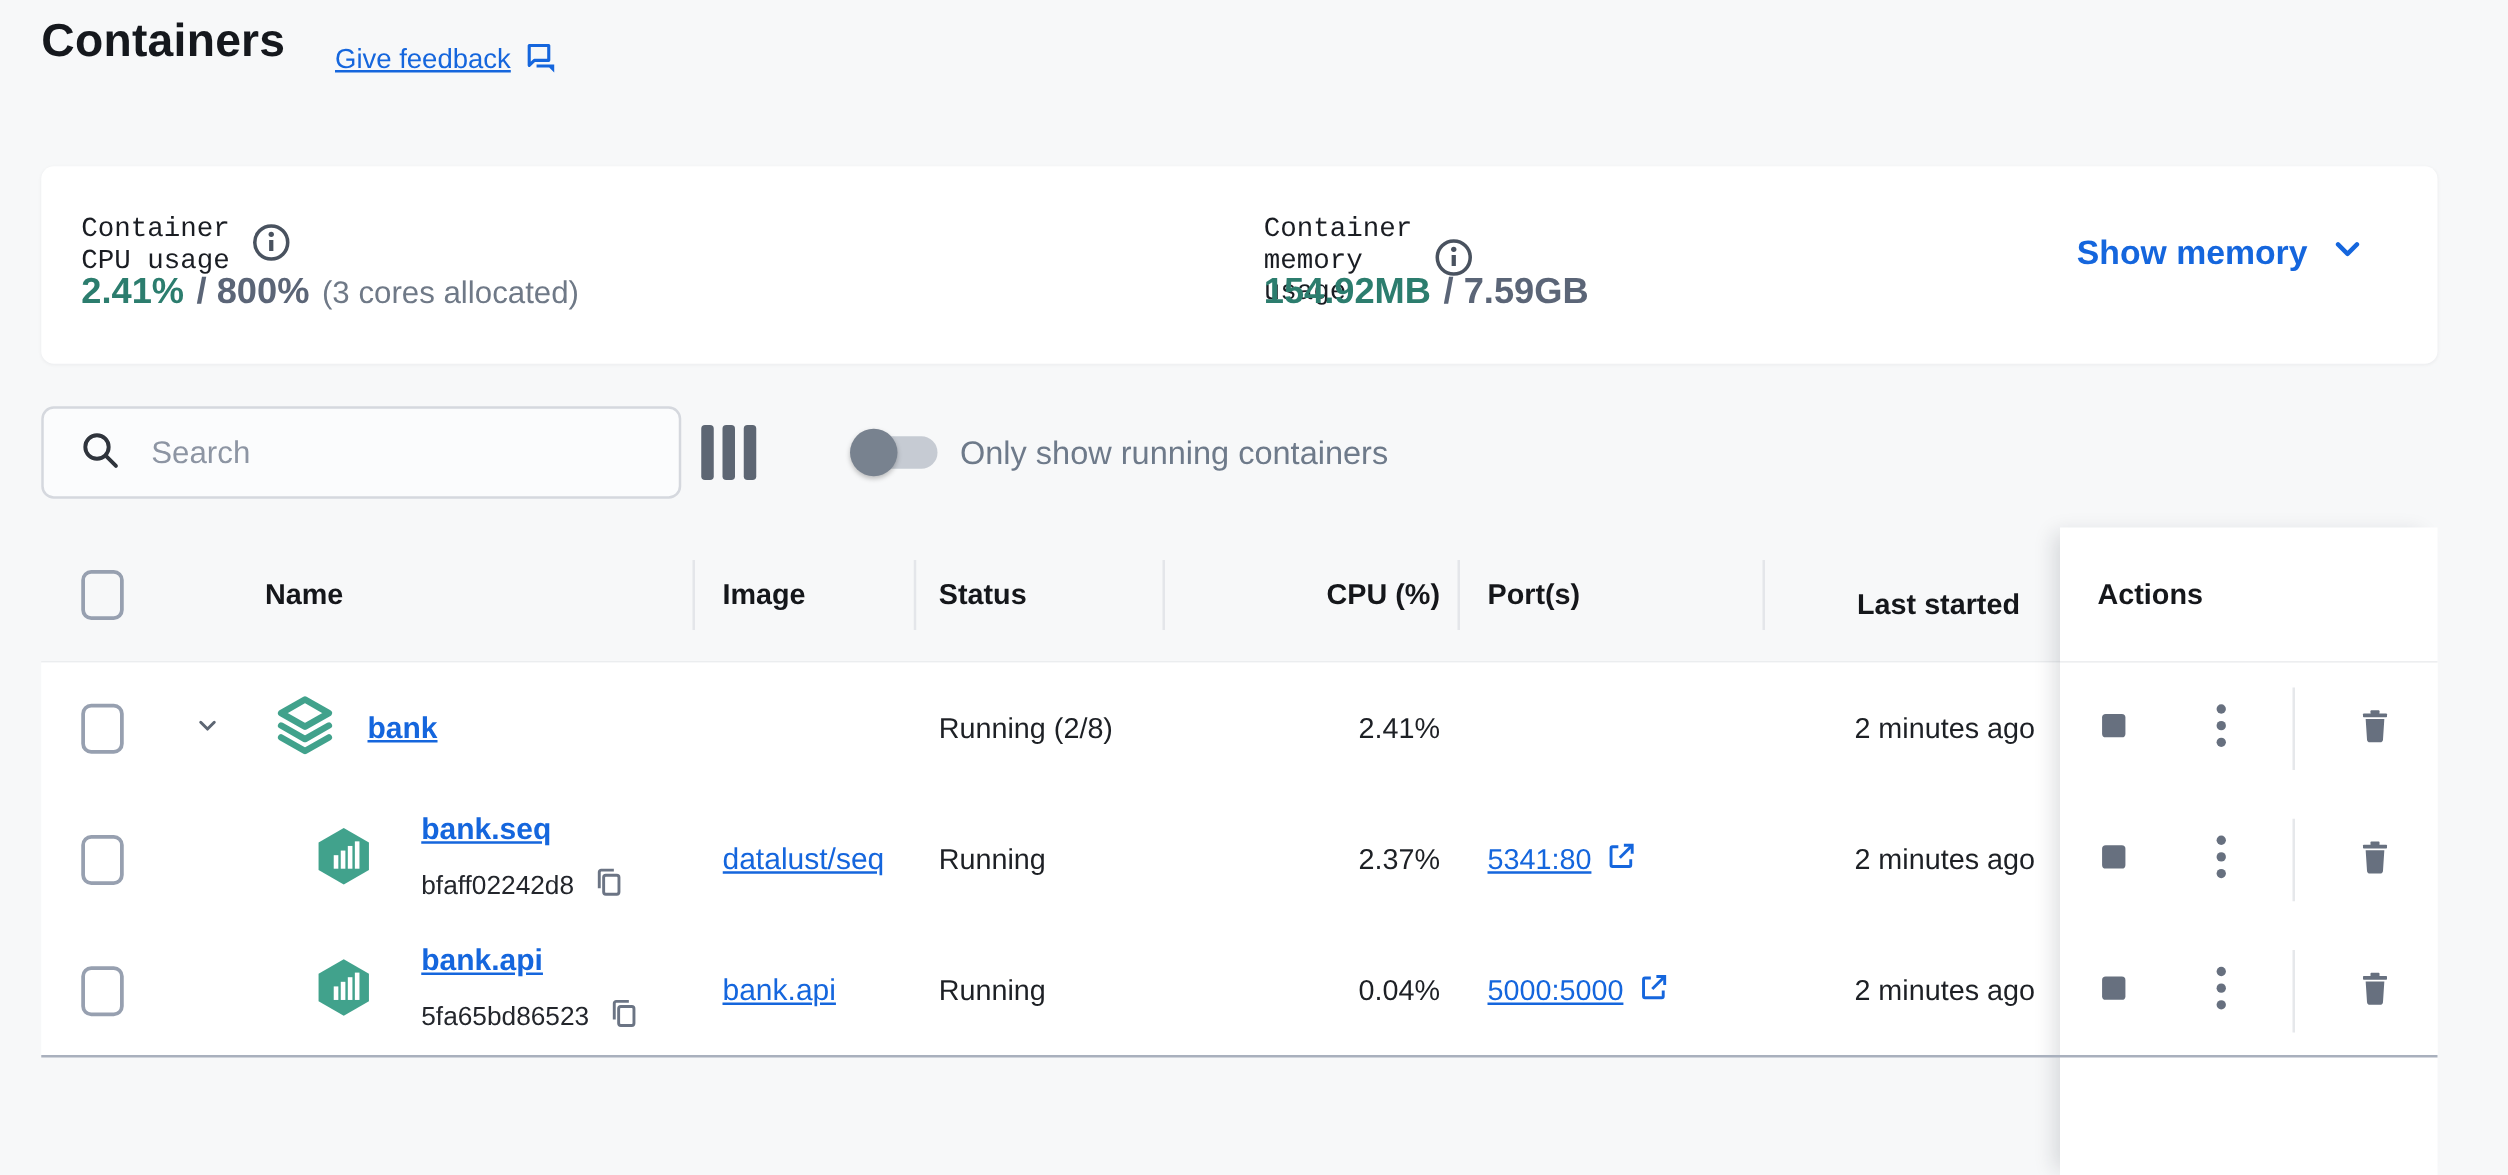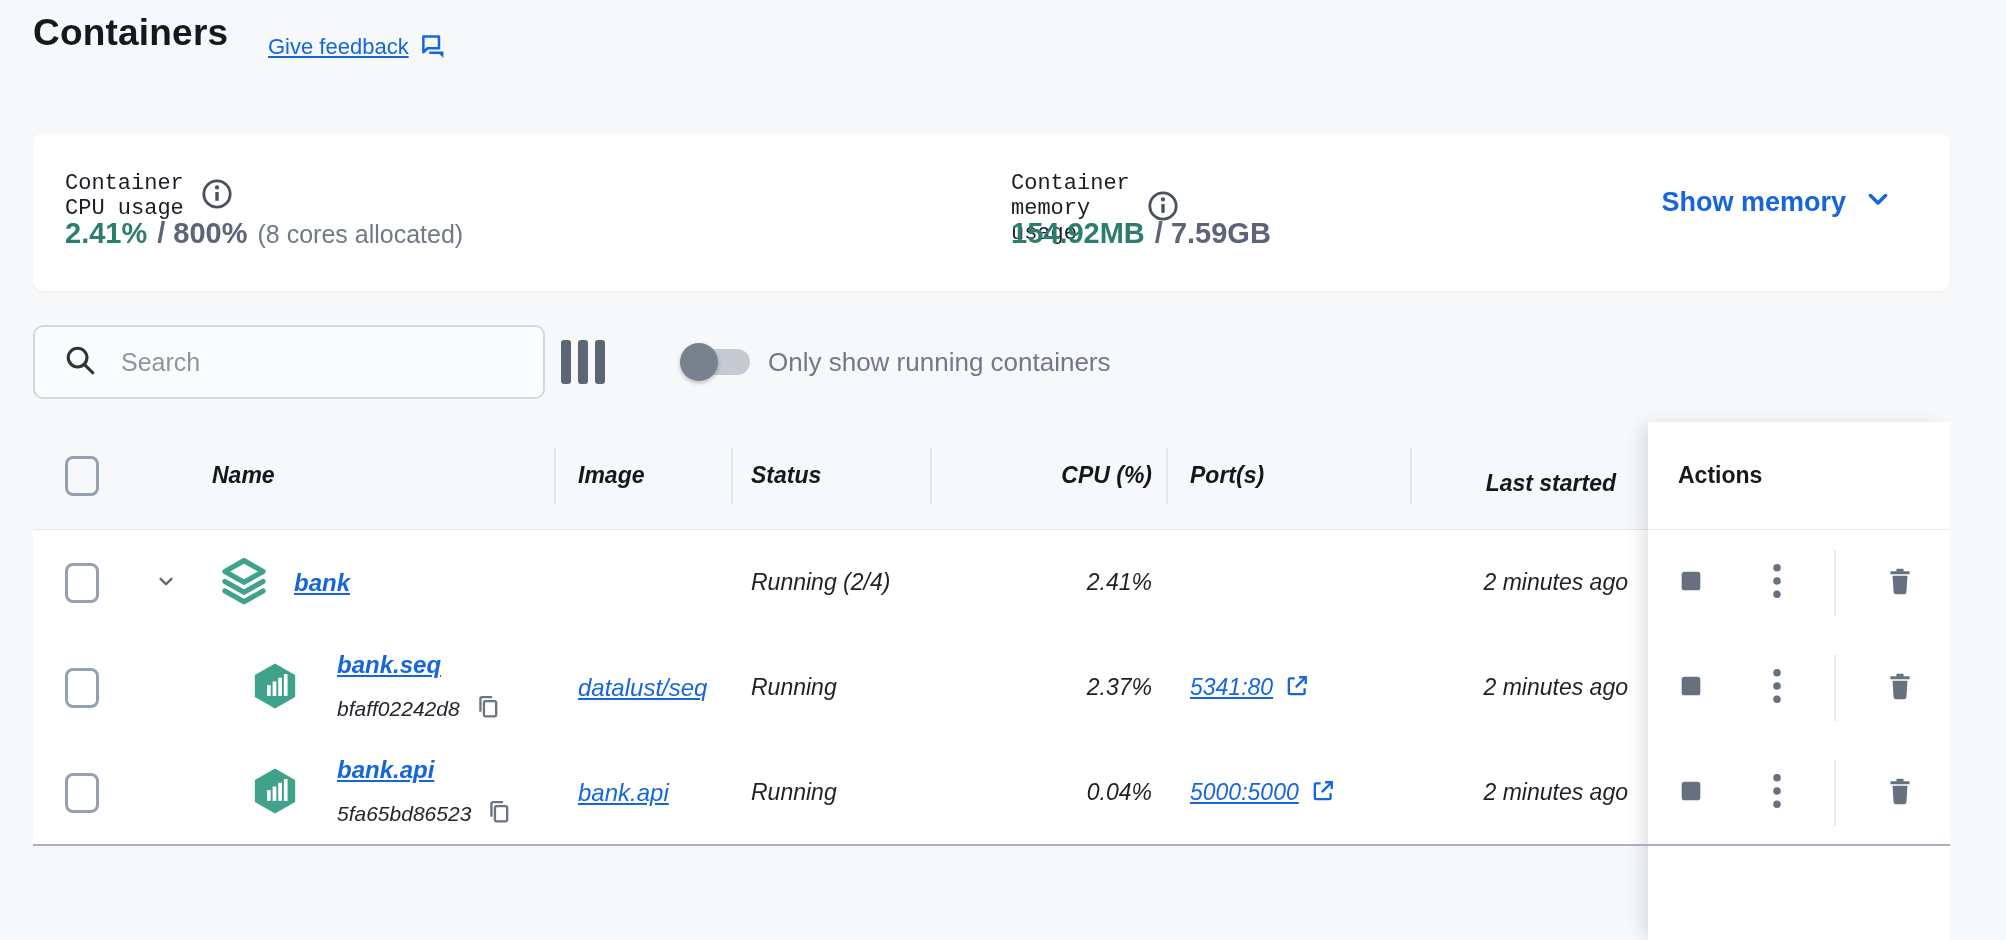--- a/index.html
+++ b/index.html
@@ -32,21 +32,21 @@
   .search-box input{border:none;outline:none;background:transparent;margin-left:22px;font-size:25px;color:#2a2f36;width:340px;font-family:inherit;}
   .search-box input::placeholder{color:#8d95a3;}
   .columns-btn{position:absolute;left:561px;top:340px;display:flex;gap:7px;cursor:pointer;}
   .columns-btn i{display:block;width:10px;height:44px;border-radius:3px;background:#5d6673;}
   .toggle{position:absolute;left:680px;top:343px;width:78px;height:38px;cursor:pointer;}
   .toggle .track{position:absolute;left:10px;top:6px;width:60px;height:26px;border-radius:13px;background:#c6cbd3;}
   .toggle .thumb{position:absolute;left:0;top:0;width:38px;height:38px;border-radius:50%;background:#78828f;box-shadow:0 2px 4px rgba(0,0,0,.25);}
   .toggle-label{position:absolute;left:768px;top:347px;font-size:26px;color:#6e7a8a;}
 
   
-  .tgrid{display:grid;grid-template-columns:90px 85px 346px 177px 199px 236px 244px 238px;font-style:italic;}
+  .tgrid{display:grid;grid-template-columns:90px 85px 346px 177px 199px 236px 244px 238px;}
   .thead{position:absolute;left:33px;top:422px;width:1615px;height:108px;border-bottom:1px solid #e7e9ec;box-sizing:border-box;align-items:center;}
   .th{font-size:23px;font-weight:700;color:#15171b;}
   .th.cpu{text-align:right;padding-right:14px;}
   .th.ports{padding-left:24px;}
   .th.last{text-align:right;padding-right:32px;margin-top:16px;}
   .th.image{padding-left:24px;}
   .th.status{padding-left:20px;}
   .th.name{padding-left:4px;}
   .col-sep{position:absolute;top:26px;width:2px;height:56px;background:#e4e6ea;}
 
@@ -107,21 +107,21 @@
           <svg width="34" height="34" viewBox="0 0 24 24">
             <circle cx="12" cy="12" r="9.3" fill="none" stroke="#49525f" stroke-width="2"></circle>
             <line x1="12" y1="10.6" x2="12" y2="16.8" stroke="#49525f" stroke-width="2.4"></line>
             <circle cx="12" cy="7.4" r="1.5" fill="#49525f"></circle>
           </svg>
         </span>
       </div>
       <div class="stat-values" style="left:0;">
         <span class="stat-used">2.41%</span>
         <span class="stat-total">/ 800%</span>
-        <span class="stat-note">(8 cores allocated)</span>
+        <span class="stat-note">(3 cores allocated)</span>
       </div>
     </div>
 
     <div class="stat mem-block">
       <div class="stat-label-row" style="left:0;">
         <span class="stat-label">Container memory usage</span>
         <span>
           <svg width="34" height="34" viewBox="0 0 24 24">
             <circle cx="12" cy="12" r="9.3" fill="none" stroke="#49525f" stroke-width="2"></circle>
             <line x1="12" y1="10.6" x2="12" y2="16.8" stroke="#49525f" stroke-width="2.4"></line>
@@ -202,21 +202,21 @@
         <span>
           <svg width="52" height="52" viewBox="0 0 24 24">
             <path d="M12 2.6L20.8 7.6L12 12.6L3.2 7.6Z" fill="none" stroke="#41a28c" stroke-width="2.4" stroke-linejoin="round"></path>
             <path d="M3.2 12.2L12 17.2L20.8 12.2" fill="none" stroke="#41a28c" stroke-width="2.4" stroke-linecap="round" stroke-linejoin="round"></path>
             <path d="M3.2 16.6L12 21.6L20.8 16.6" fill="none" stroke="#41a28c" stroke-width="2.4" stroke-linecap="round" stroke-linejoin="round"></path>
           </svg>
         </span>
         <a class="name-link">bank</a>
       </div>
       <div class="cell image-cell"></div>
-      <div class="cell status-cell">Running (2/4)</div>
+      <div class="cell status-cell">Running (2/8)</div>
       <div class="cell cpu-cell">2.41%</div>
       <div class="cell ports-cell"></div>
       <div class="cell last-cell">2 minutes ago</div>
     </div>
 
     <div class="row tgrid">
       <div class="cell checkbox-cell">
           <span class="checkbox"></span>
         </div>
       <div class="cell expand-cell"></div>

